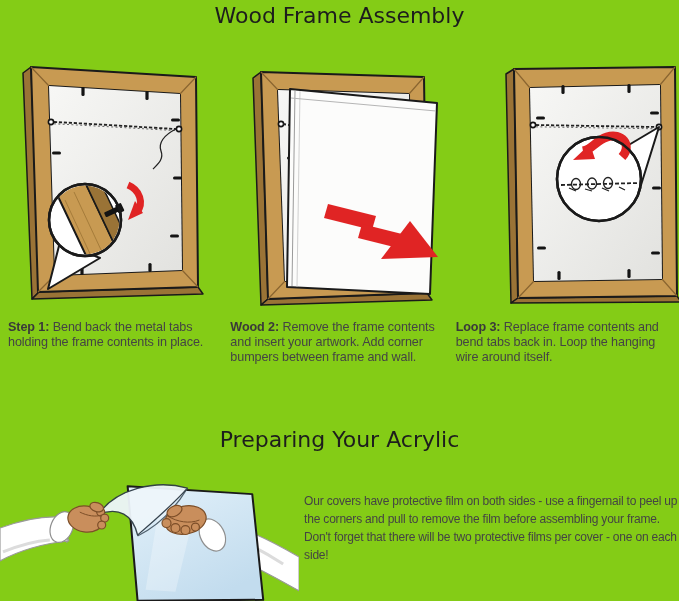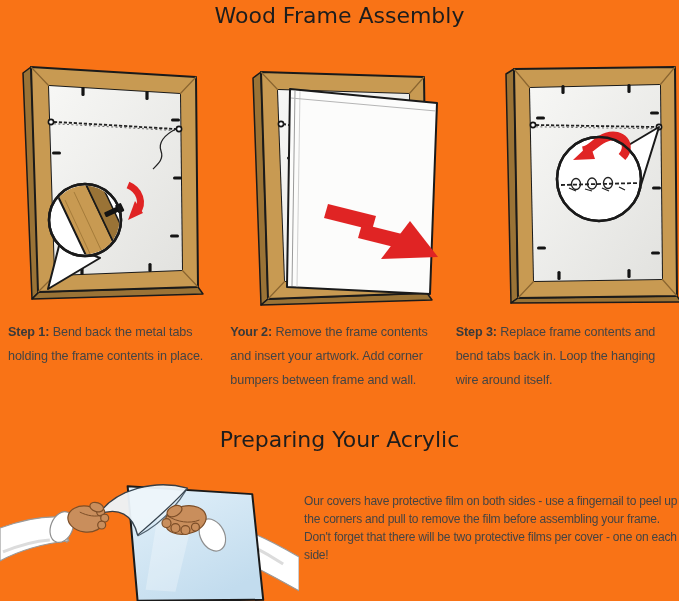--- a/index.html
+++ b/index.html
@@ -1,29 +1,29 @@
 <!DOCTYPE html>
 <html style="--wood: #c89a52; --wood_dark: #9a7336; --outline: #1a1a1a; --red: #e02424; --backing_light: #f7f7f5; --backing_dark: #e2e2df; --acrylic_light: #e3f1fa; --acrylic_dark: #c2dcee; --skin: #c98e5c; --heading_text: #1d1d1d; --body_text: #444444;"><head>
 <meta charset="utf-8">
 <style>
   html,body{margin:0;padding:0;background:#fff;}
-  .page{position:relative;width:679px;height:601px;background:#f97316;overflow:hidden;
+  .page{position:relative;width:679px;height:601px;background:#84cc16;overflow:hidden;
         font-family:"Liberation Sans",sans-serif;}
   .big-title{position:absolute;left:0;width:100%;text-align:center;margin:0;
         font-family:"DejaVu Sans",sans-serif;font-weight:400;font-size:22px;
         color:var(--heading_text,#1d1d1d);line-height:32px;}
   .t1{top:0;}
   .t2{top:424px;}
   .steps-row{position:absolute;top:58px;left:0;width:679px;display:flex;}
   .col{width:226.33px;box-sizing:border-box;}
   .col svg{display:block;}
   .c1 svg{margin-left:10px;}
   .c2 svg{margin-left:12px;}
   .c3 svg{margin-left:28px;}
-  .caption{margin:10px 0 0 0;font-size:12.6px;letter-spacing:-0.1px;line-height:24px;
+  .caption{margin:10px 0 0 0;font-size:12.6px;letter-spacing:-0.1px;line-height:15px;
         color:var(--body_text,#444);}
   .c1 .caption{padding:0 12px 0 8px;}
   .c2 .caption{padding:0 5px 0 4px;}
   .c3 .caption{padding:0 4px 0 3px;}
   .cap-label{font-weight:700;color:#3a3a3a;}
   .acrylic-row{position:absolute;top:458px;left:0;width:679px;display:flex;}
   .acrylic-art{margin-top:6px;}
   .acrylic-text{width:376px;margin:34px 0 0 5px;font-size:12px;letter-spacing:-0.2px;
         line-height:18px;color:var(--body_text,#444);}
   
@@ -164,21 +164,21 @@
           <path d="M57,32.5 L54,228" stroke="#9a9a9a" stroke-width="1" fill="none"></path>
           <path d="M62,33 L59,228.5" stroke="#cfcfcf" stroke-width="1" fill="none"></path>
           <path d="M53,40 L198,53" stroke="#b5b5b5" stroke-width="1" fill="none"></path>
         </g>
         <g class="red">
           <polygon points="90,146 138,158 134,172 86,160"></polygon>
           <polygon points="124,166 168,177 164,191 120,180"></polygon>
           <polygon points="172,163 200,199 143,201"></polygon>
         </g>
       </svg>
-      <p class="caption"><strong class="cap-label">Your 2:</strong> <span>Remove the frame contents and insert your artwork. Add corner bumpers between frame and wall.</span></p>
+      <p class="caption"><strong class="cap-label">Wood 2:</strong> <span>Remove the frame contents and insert your artwork. Add corner bumpers between frame and wall.</span></p>
     </div>
 
     <div class="col c3">
       <svg width="205" height="252" viewBox="0 0 205 252">
         <g>
           <polygon class="woodD" points="25,16 33,11 37,240 30,245"></polygon>
           <polygon class="woodD" points="30,245 37,240 196,238 200,244"></polygon>
           <path class="wood" fill-rule="evenodd" d="M33,11 L194,9 L196,238 L37,240 Z M49,30 L179,27 L181,221 L53,223 Z"></path>
           <polygon fill="url(#bg1)" points="49,30 179,27 181,221 53,223"></polygon>
           <path class="miter" d="M33,11 L49,30 M194,9 L179,27 M196,238 L181,221 M37,240 L53,223"></path>
@@ -228,21 +228,21 @@
             <ellipse class="loop" cx="127" cy="125" rx="4.5" ry="5.5"></ellipse>
             <path class="wireEnd" d="M88,130 l7,3 M104,131 l7,2 M121,130 l7,3 M138,129 l6,3"></path>
           </g>
           <g>
             <path class="redArc2" d="M141,99 C152,87 140,74 126,79 C114,83 112,91 102,93"></path>
             <polygon class="red" points="92,102 109,86 114,101"></polygon>
           </g>
           <circle cx="118" cy="121" r="42" fill="none" class="oln2"></circle>
         </g>
       </svg>
-      <p class="caption"><strong class="cap-label">Step 3:</strong> <span>Replace frame contents and bend tabs back in. Loop the hanging wire around itself.</span></p>
+      <p class="caption"><strong class="cap-label">Loop 3:</strong> <span>Replace frame contents and bend tabs back in. Loop the hanging wire around itself.</span></p>
     </div>
   </div>
 
   <h2 class="big-title t2">Preparing Your Acrylic</h2>
 
   <div class="acrylic-row">
     <svg class="acrylic-art" width="300" height="142" viewBox="0 0 300 142">
       <defs>
         <linearGradient id="g2" x1="0" y1="0" x2="0.6" y2="1">
           <stop offset="0" stop-color="#e3f1fa"></stop>

